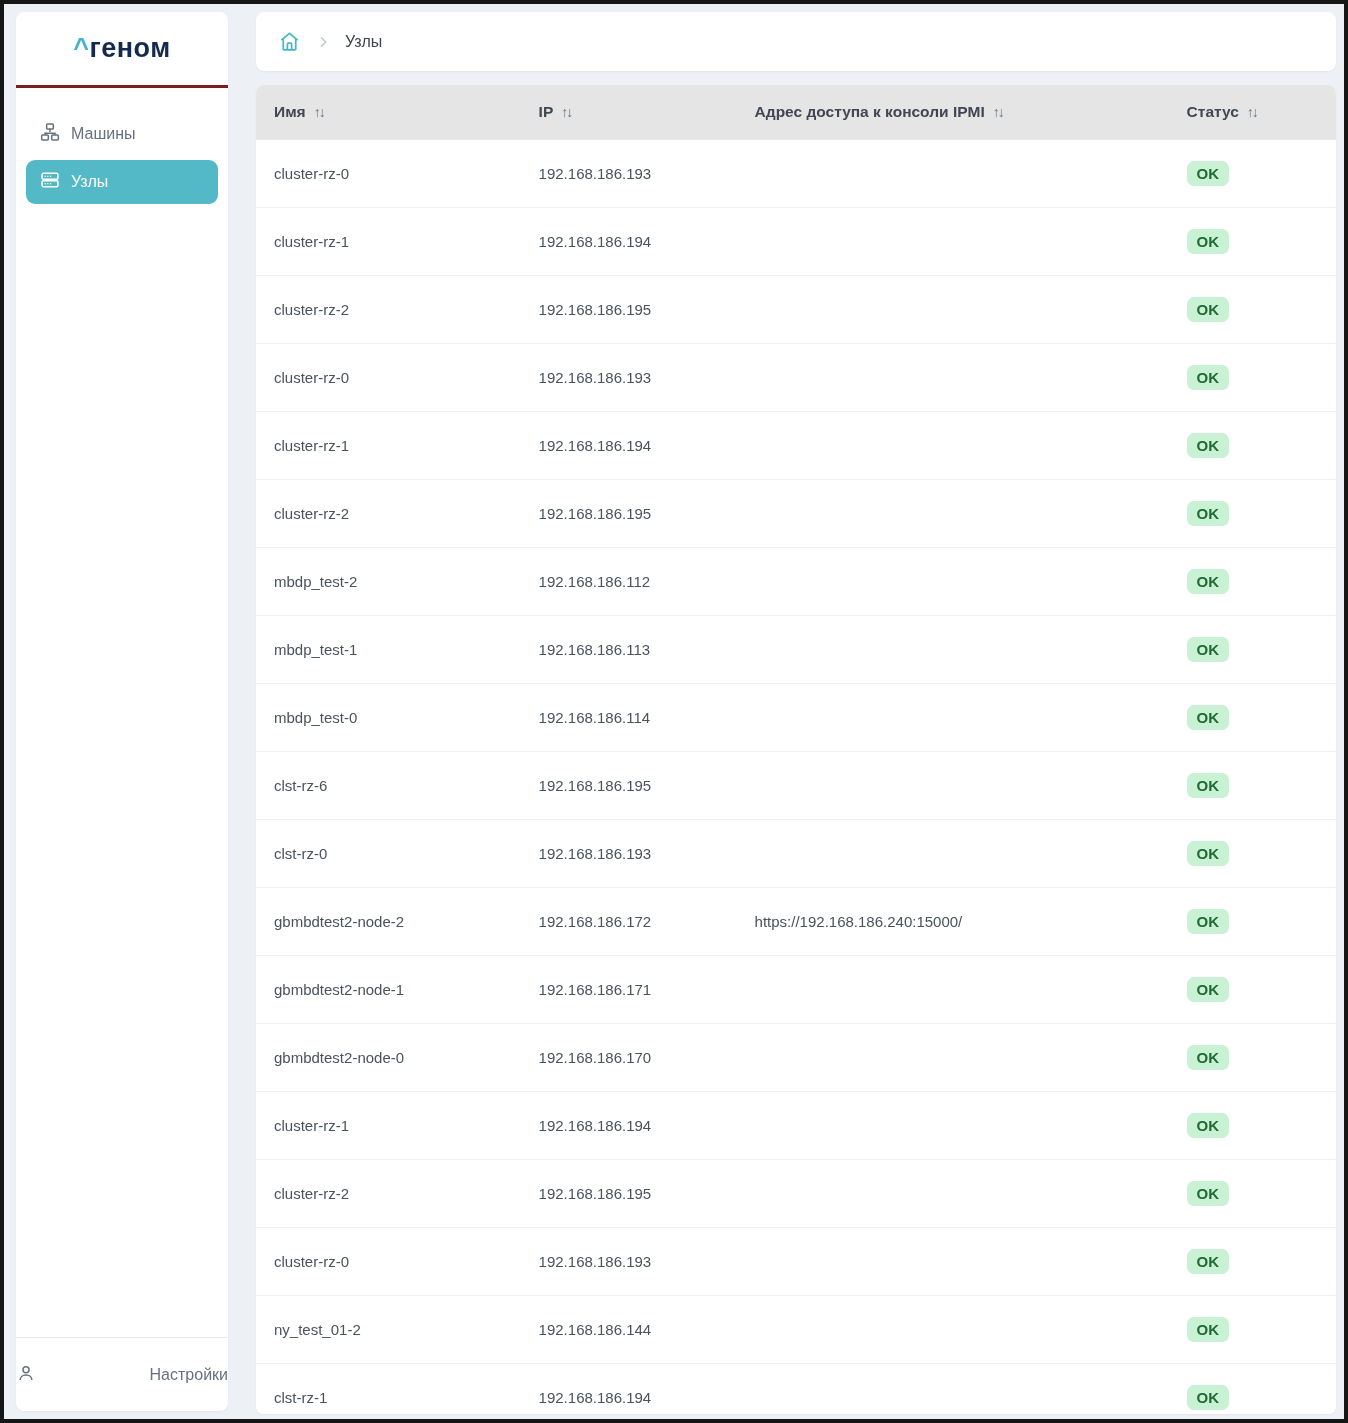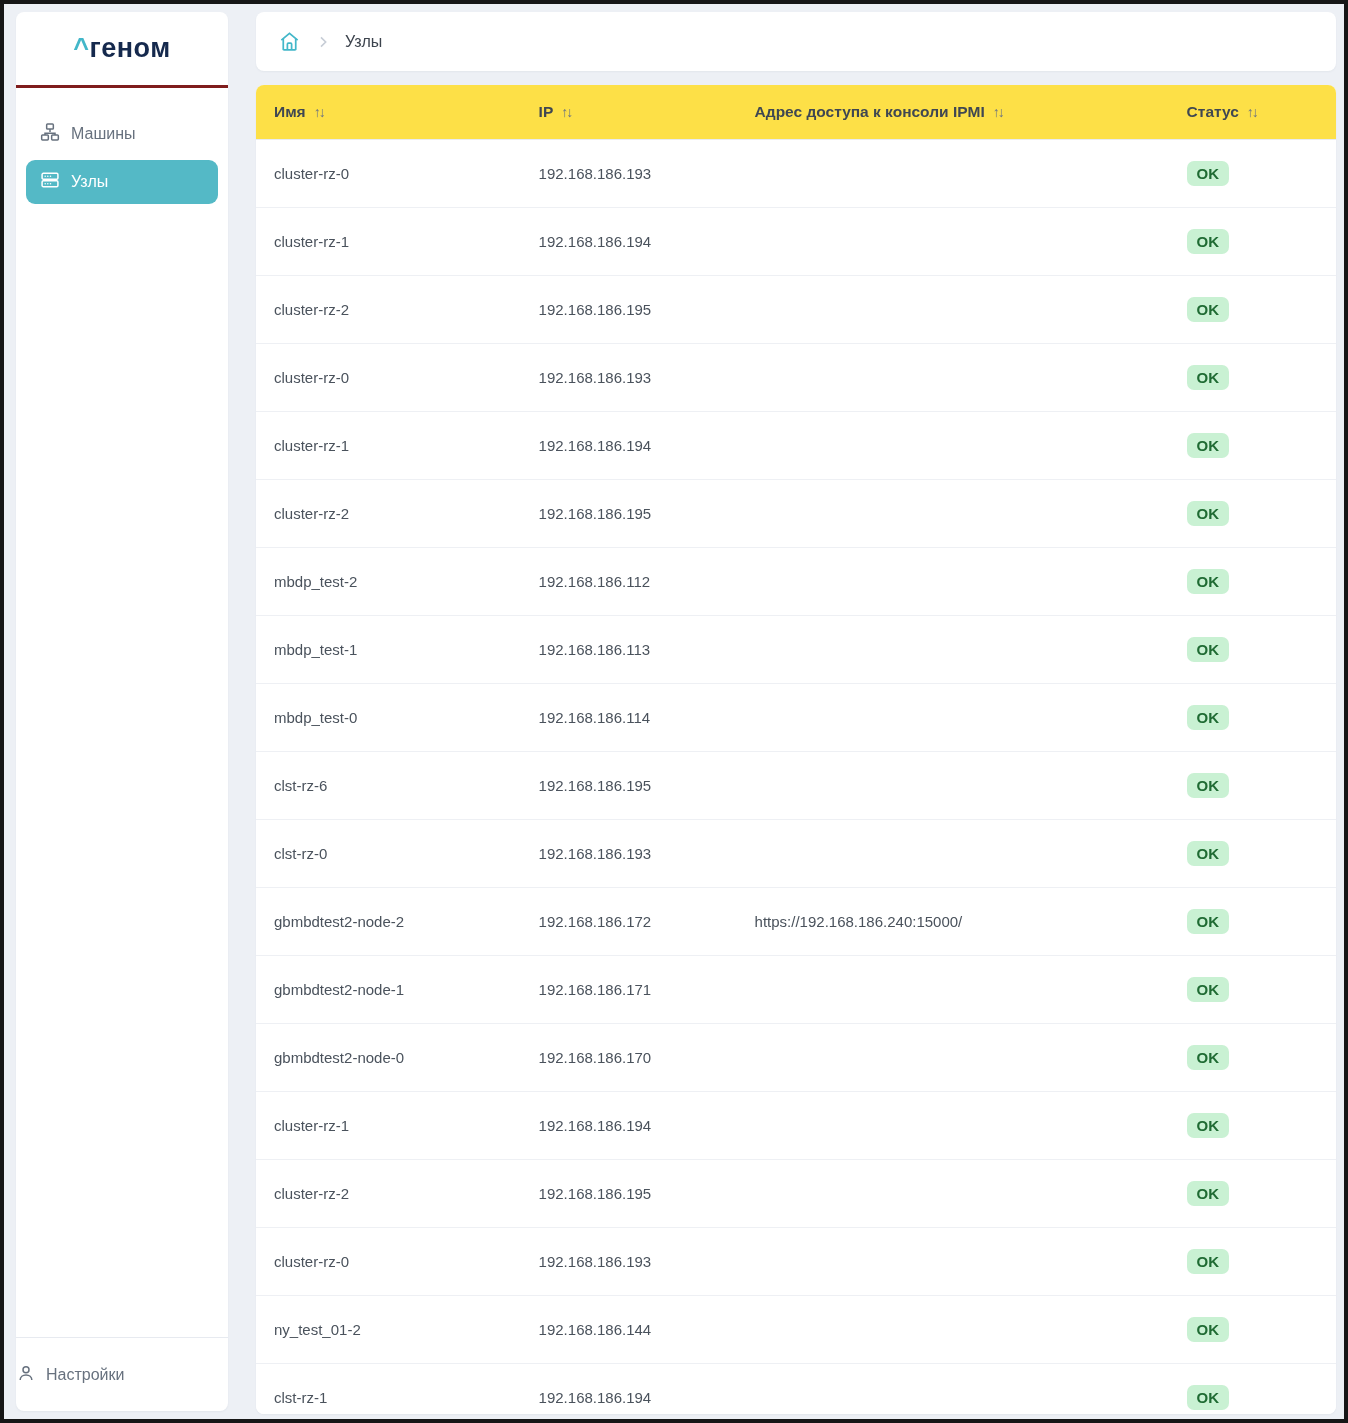--- a/index.html
+++ b/index.html
@@ -39,37 +39,37 @@
     display: flex; align-items: center; gap: 11px;
     padding: 0 14px;
     color: #67717e; font-size: 16px;
     cursor: pointer;
   }
   .nav-item svg { flex: 0 0 auto; }
   .nav-item.active { background: #54b9c6; color: #ffffff; }
   .sidebar-footer {
     margin-top: auto; height: 74px; flex: 0 0 74px;
     border-top: 1px solid #e7eaf0;
-    display: flex; align-items: center; justify-content: flex-start; gap: 10px;
+    display: flex; align-items: center; justify-content: space-between; gap: 10px;
     color: #67717e; font-size: 16px; cursor: pointer;
   }
   
   .breadcrumb-card {
     position: absolute; left: 252px; right: 8px; top: 8px; height: 59px;
     display: flex; align-items: center; gap: 14px; padding: 0 22px;
   }
   .crumb-sep { display: flex; align-items: center; color: #c7cdd6; }
   .crumb-page { font-size: 16px; color: #3c434d; }
   .table-card {
     position: absolute; left: 252px; right: 8px; top: 81px; bottom: 5px;
     overflow: hidden;
   }
   table { width: 100%; border-collapse: collapse; table-layout: fixed; }
   thead th {
-    background: #fde047;
+    background: #e5e5e5;
     text-align: left;
     font-size: 15.5px; font-weight: 700; color: #3f4752;
     padding: 18px 18px;
     border-bottom: 1px solid #e8ebf0;
   }
   thead th .th-inner { display: flex; align-items: center; gap: 8px; }
   .sort-icon {
     color: #6b7380; font-size: 14px; font-weight: 400;
     letter-spacing: -2px; cursor: pointer; padding-right: 2px;
   }

